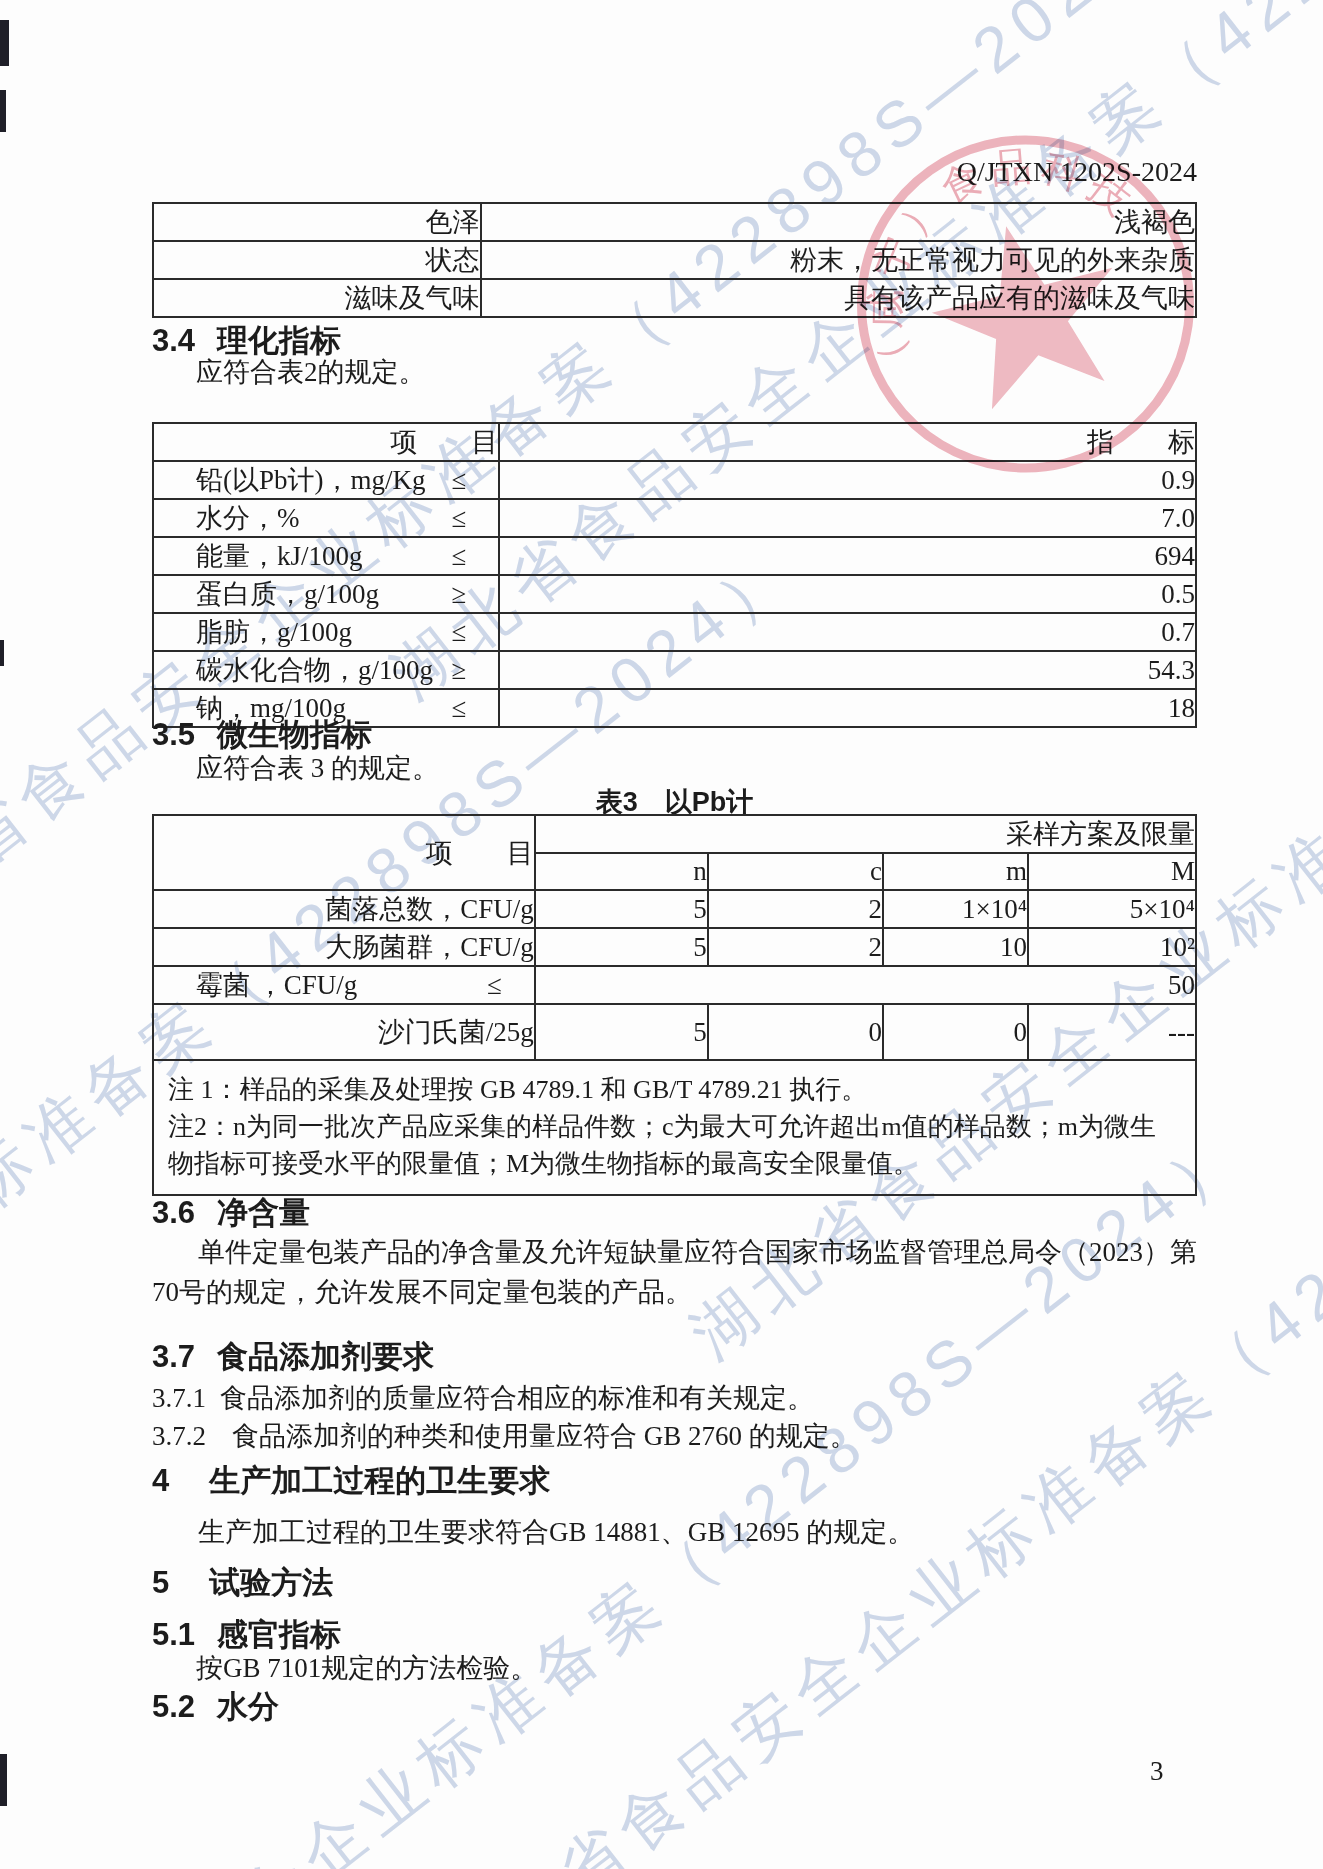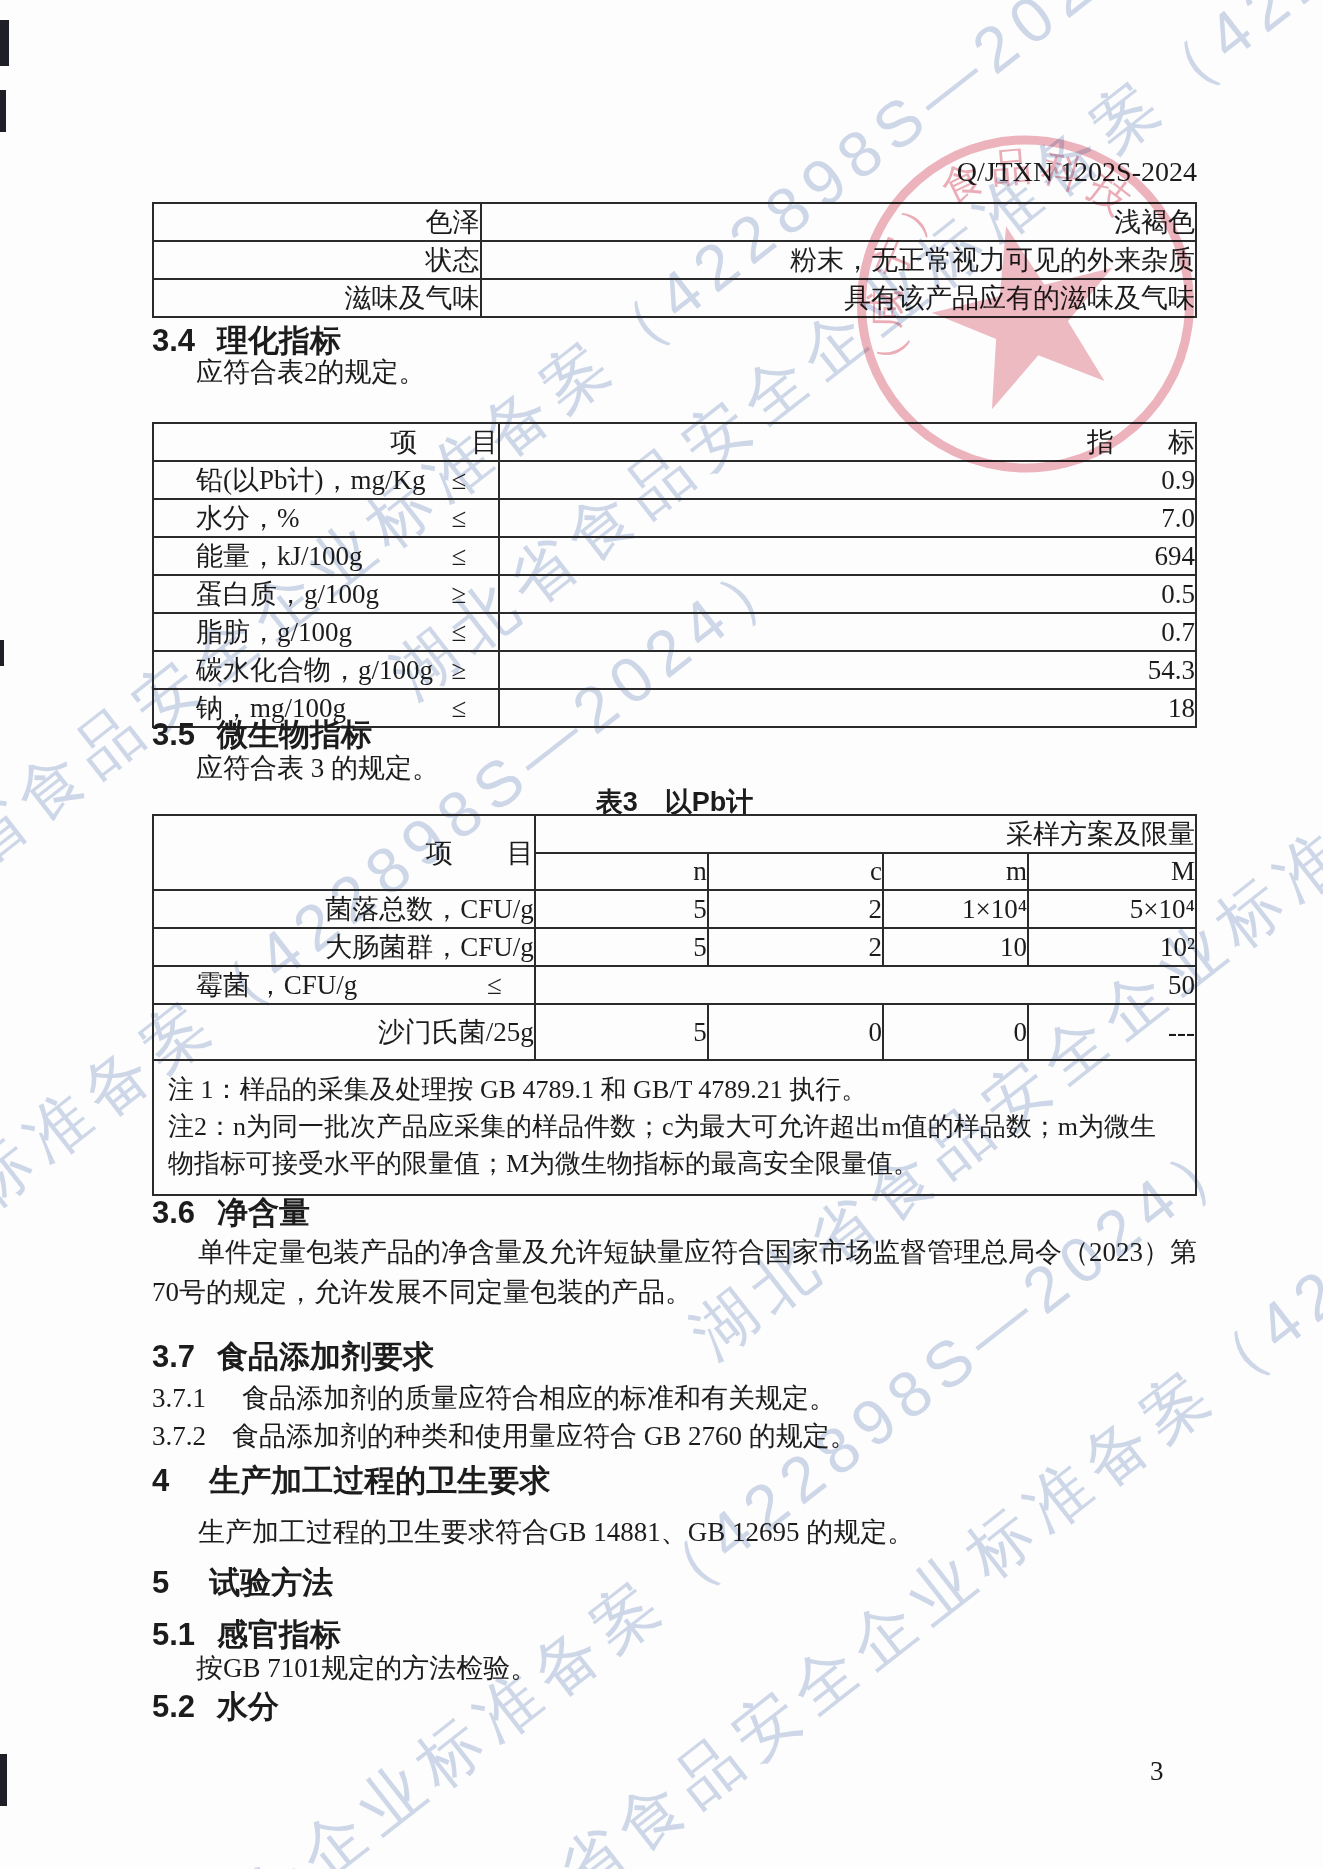--- a/index.html
+++ b/index.html
@@ -254,21 +254,21 @@
 
     <div class="abs heading" style="left:152px;top:1192px">
       <span class="h-num">3.6</span><span>净含量</span>
     </div>
     <div class="abs bodytext" style="left:152px;top:1232px;width:1048px;text-indent:46px">单件定量包装产品的净含量及允许短缺量应符合国家市场监督管理总局令（2023）第70号的规定，允许发展不同定量包装的产品。</div>
 
     <div class="abs heading" style="left:152px;top:1336px">
       <span class="h-num">3.7</span><span>食品添加剂要求</span>
     </div>
     <div class="abs bodytext" style="left:152px;top:1378px">
-      <span style="margin-right:36px">3.7.1</span><span>食品添加剂的质量应符合相应的标准和有关规定。</span>
+      <span style="margin-right:14px">3.7.1</span><span>食品添加剂的质量应符合相应的标准和有关规定。</span>
     </div>
     <div class="abs bodytext" style="left:152px;top:1416px">
       <span style="margin-right:26px">3.7.2</span><span>食品添加剂的种类和使用量应符合 GB 2760 的规定。</span>
     </div>
 
     <div class="abs heading wide-gap" style="left:152px;top:1460px">
       <span class="h-num">4</span><span>生产加工过程的卫生要求</span>
     </div>
     <div class="abs bodytext" style="left:198px;top:1512px">生产加工过程的卫生要求符合GB 14881、GB 12695 的规定。</div>
 

